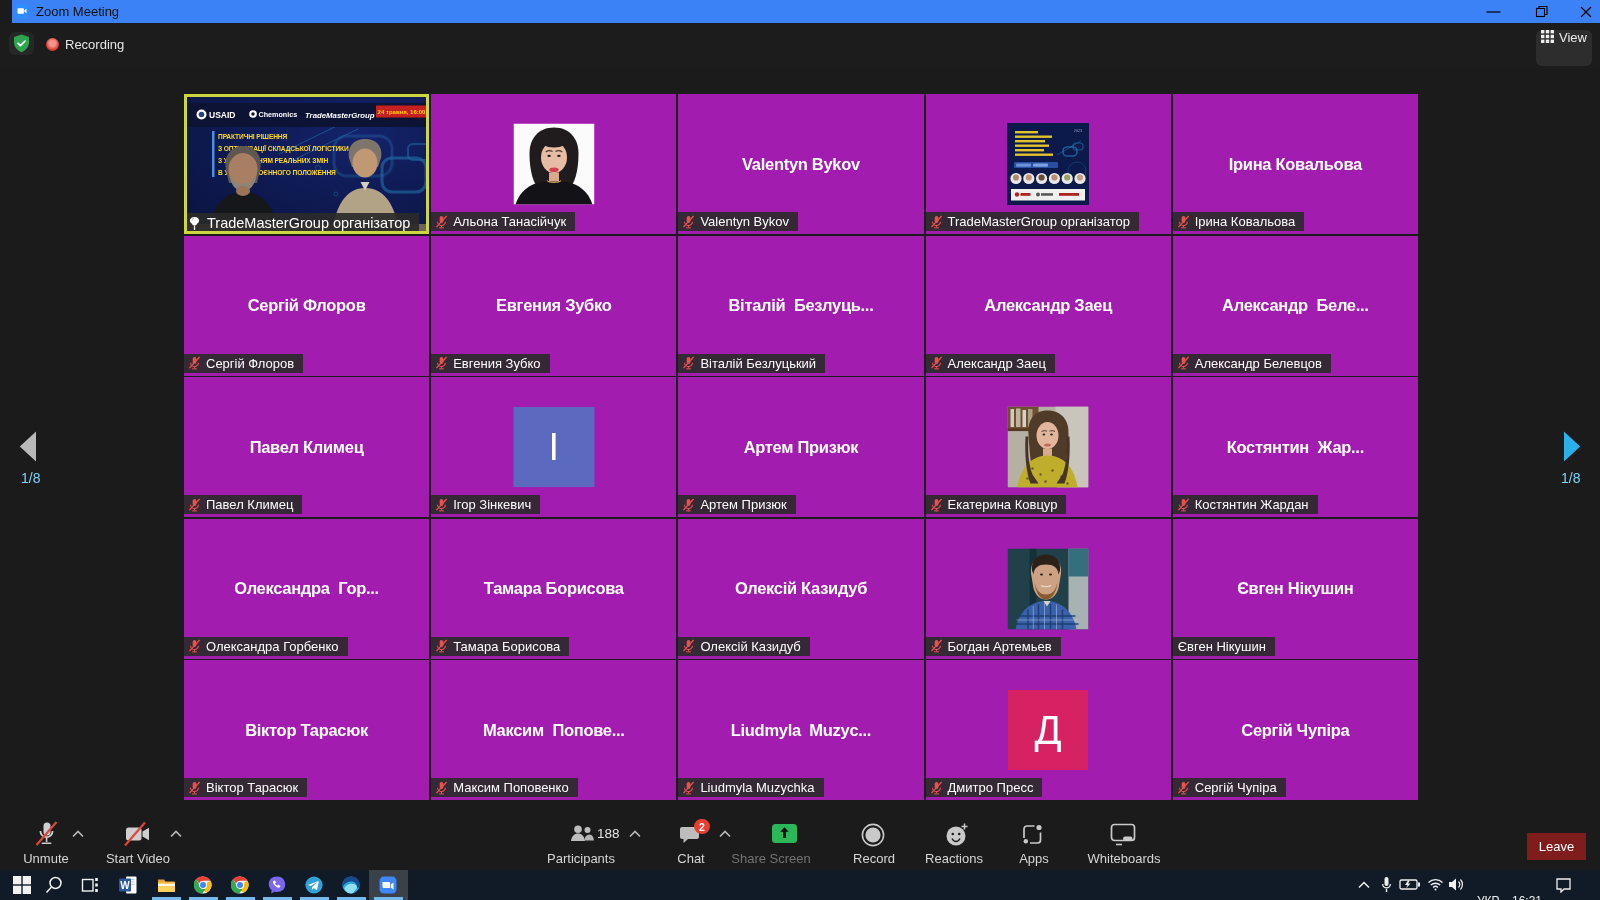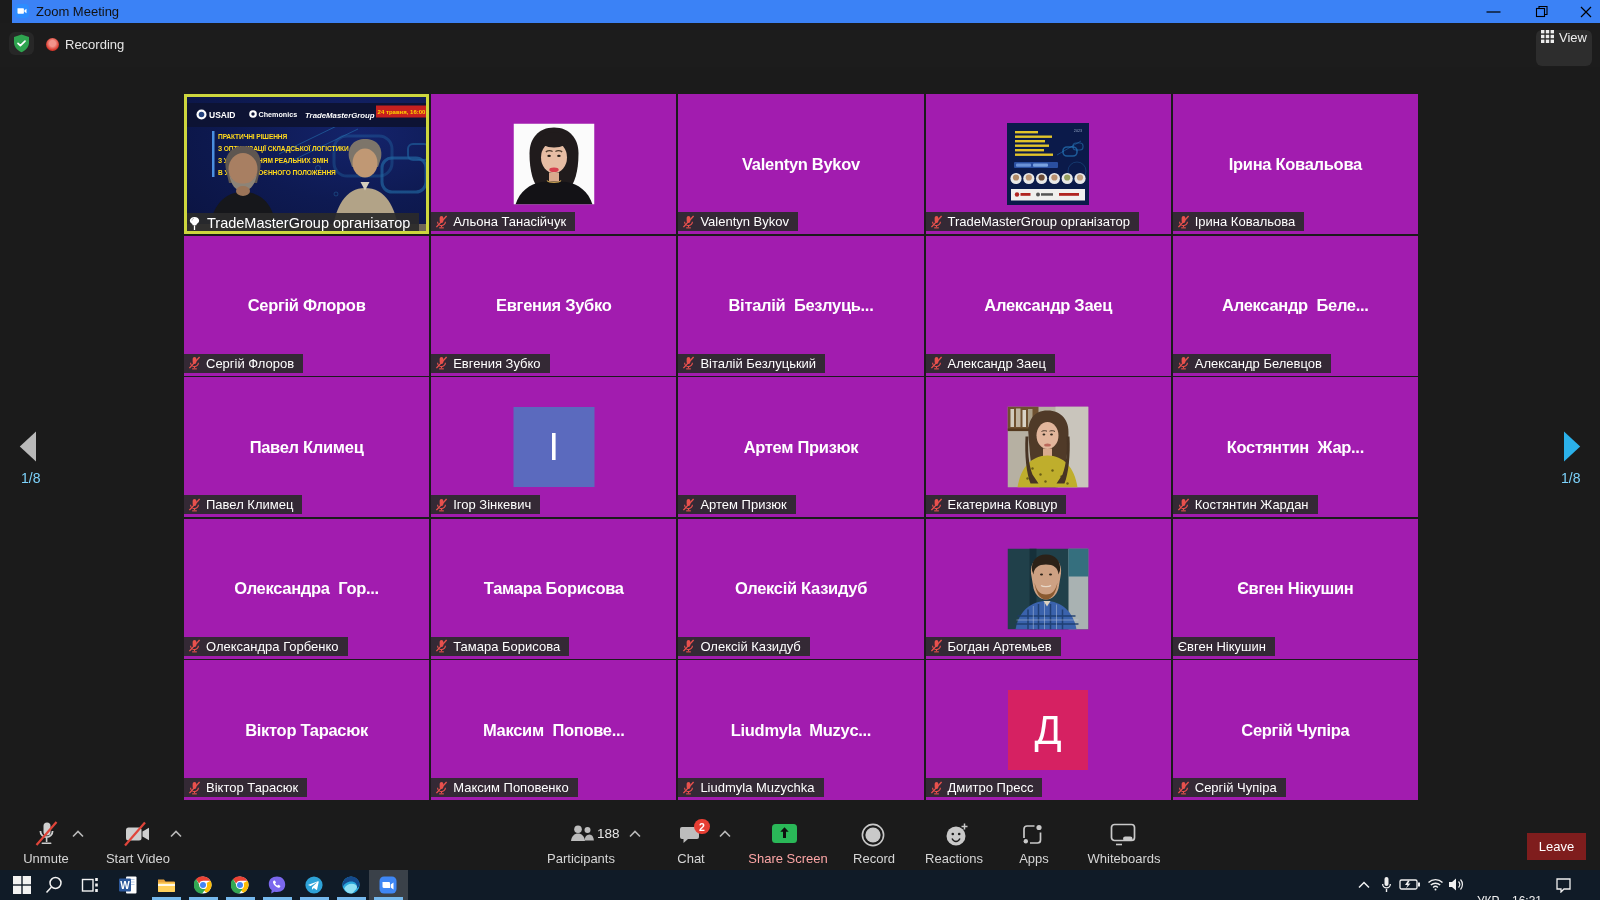--- a/index.html
+++ b/index.html
@@ -618,21 +618,21 @@
   <svg class="caret" style="left:718px;top:15px" viewBox="0 0 14 8">
       <path d="M2 6.5L7 1.5l5 5" stroke="#b9b9b9" stroke-width="1.6" fill="none"></path>
     </svg>
   <div class="tb" style="left:691px">Chat</div>
 
   <div style="position:absolute;left:772px;top:9px;width:25px;height:19px;background:#2ab858;border-radius:3.5px"></div>
   <svg style="position:absolute;left:772px;top:9px" width="25" height="19" viewBox="0 0 25 19">
       <path d="M12.5 3.2l4.2 4.6h-2.7v6h-3v-6H8.3z" fill="#0f0f0f"></path>
       <rect x="11" y="7" width="3" height="7" fill="#0f0f0f"></rect>
     </svg>
-  <div class="tb" style="left:788px;color:#fca5a5">Share Screen</div>
+  <div class="tb" style="left:771px;color:#737373">Share Screen</div>
 
   <svg style="position:absolute;left:861px;top:8px" width="24" height="24" viewBox="0 0 24 24">
       <circle cx="12" cy="12" r="10.6" fill="none" stroke="#c9c9c9" stroke-width="1.6"></circle>
       <circle cx="12" cy="12" r="7.6" fill="#c9c9c9"></circle>
     </svg>
   <div class="tb" style="left:874px">Record</div>
 
   <svg style="position:absolute;left:944px;top:7px" width="26" height="26" viewBox="0 0 26 26">
     <circle cx="12" cy="14" r="9.5" fill="#c9c9c9"></circle>
     <circle cx="8.8" cy="12" r="1.3" fill="#1b1b1b"></circle>

